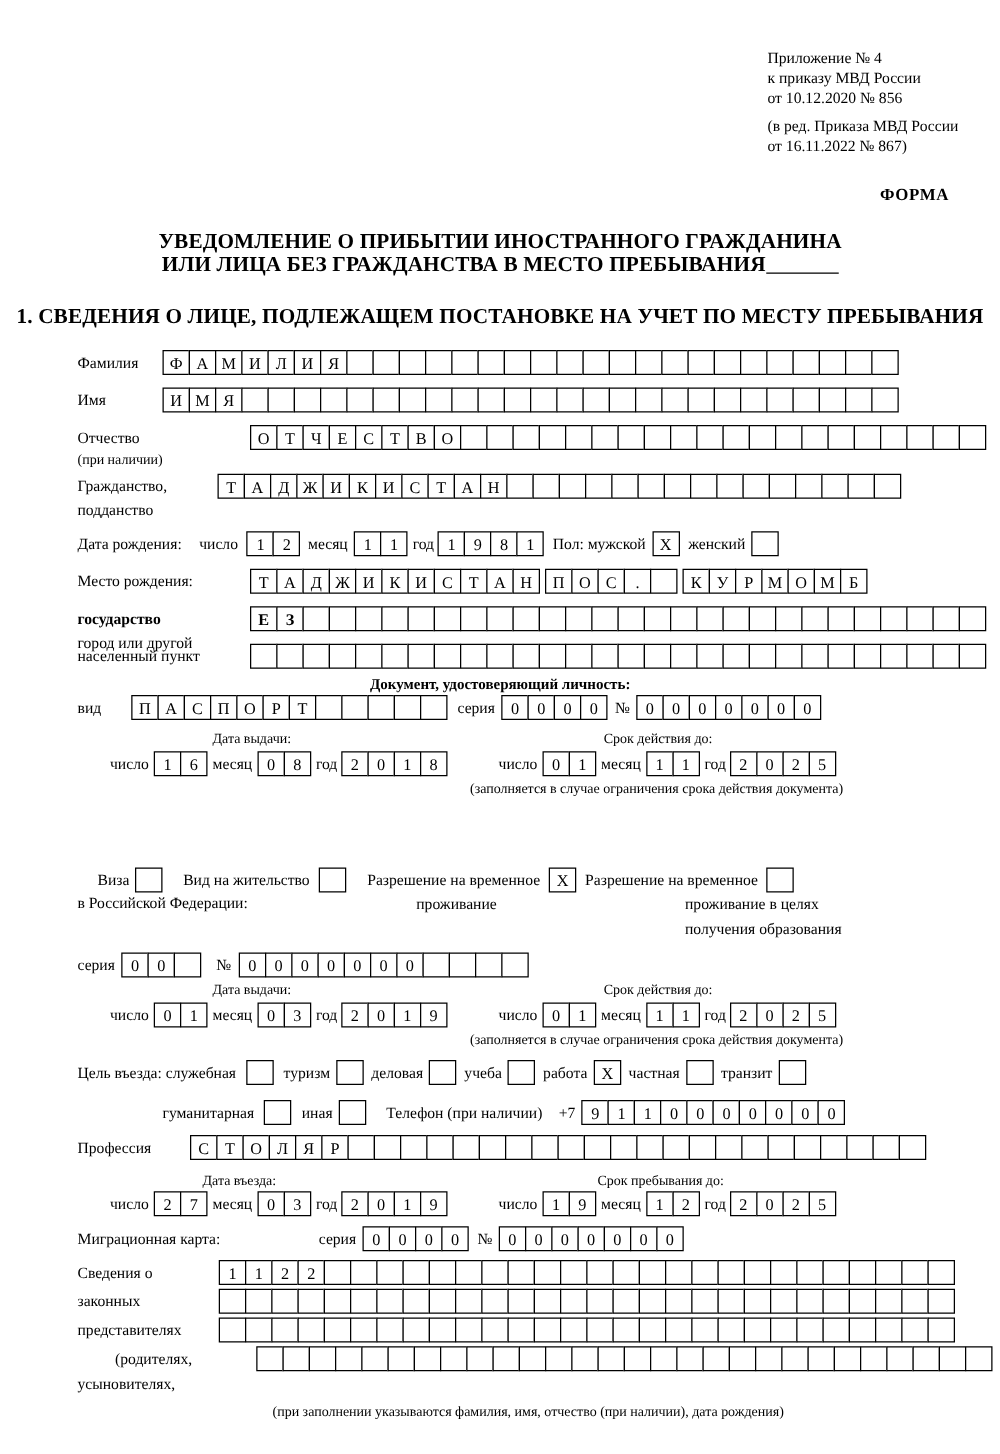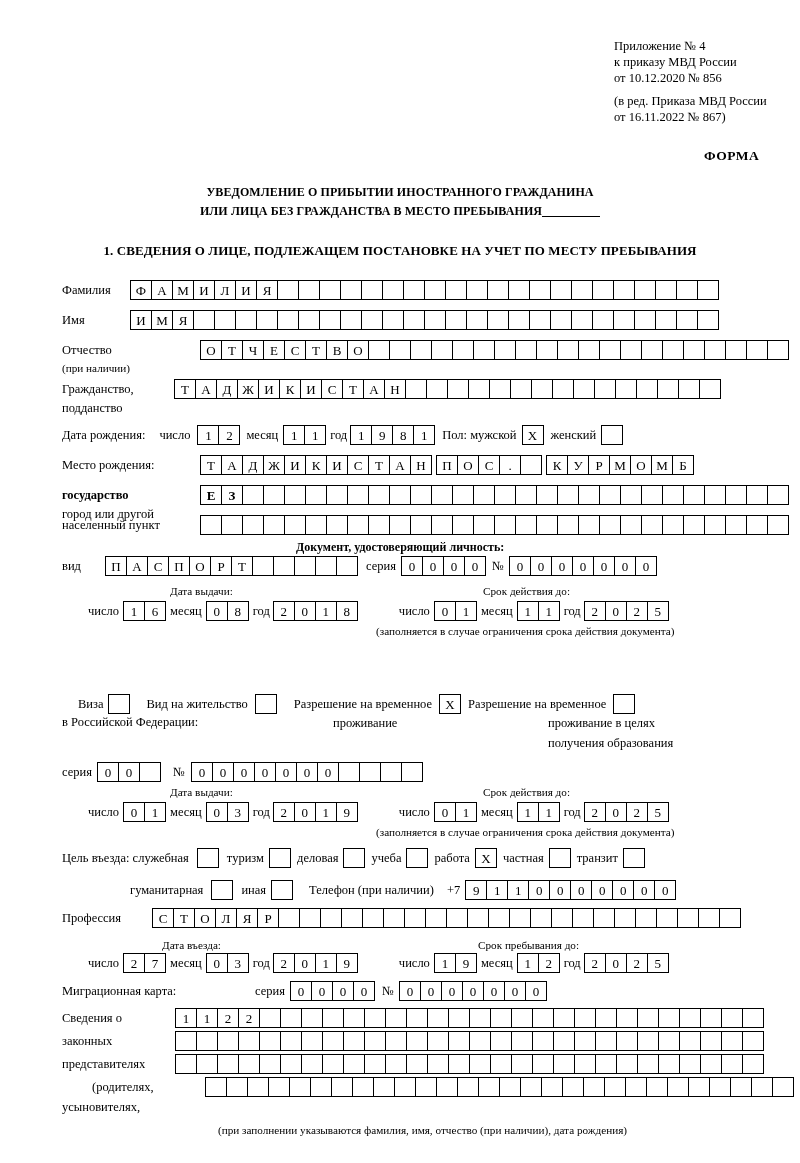--- a/index.html
+++ b/index.html
@@ -40,39 +40,39 @@
     font-weight: bold;
     letter-spacing: 0.5px;
   }
 
   .title {
     position: absolute;
     left: 0;
     top: 183px;
     width: 800px;
     text-align: center;
-    font-size: 12px;
+    font-size: 17px;
     font-weight: bold;
     line-height: 19px;
     letter-spacing: 0.1px;
   }
   .title .und {
     display: inline-block;
     width: 58px;
     border-bottom: 1px solid #000;
     vertical-align: -2px;
   }
 
   .section1 {
     position: absolute;
     left: 0;
     top: 243px;
     width: 800px;
     text-align: center;
-    font-size: 13px;
+    font-size: 17px;
     font-weight: bold;
     letter-spacing: 0.1px;
   }
 
   
   .row {
     position: absolute;
     display: flex;
     align-items: center;
     font-size: 12.5px;

